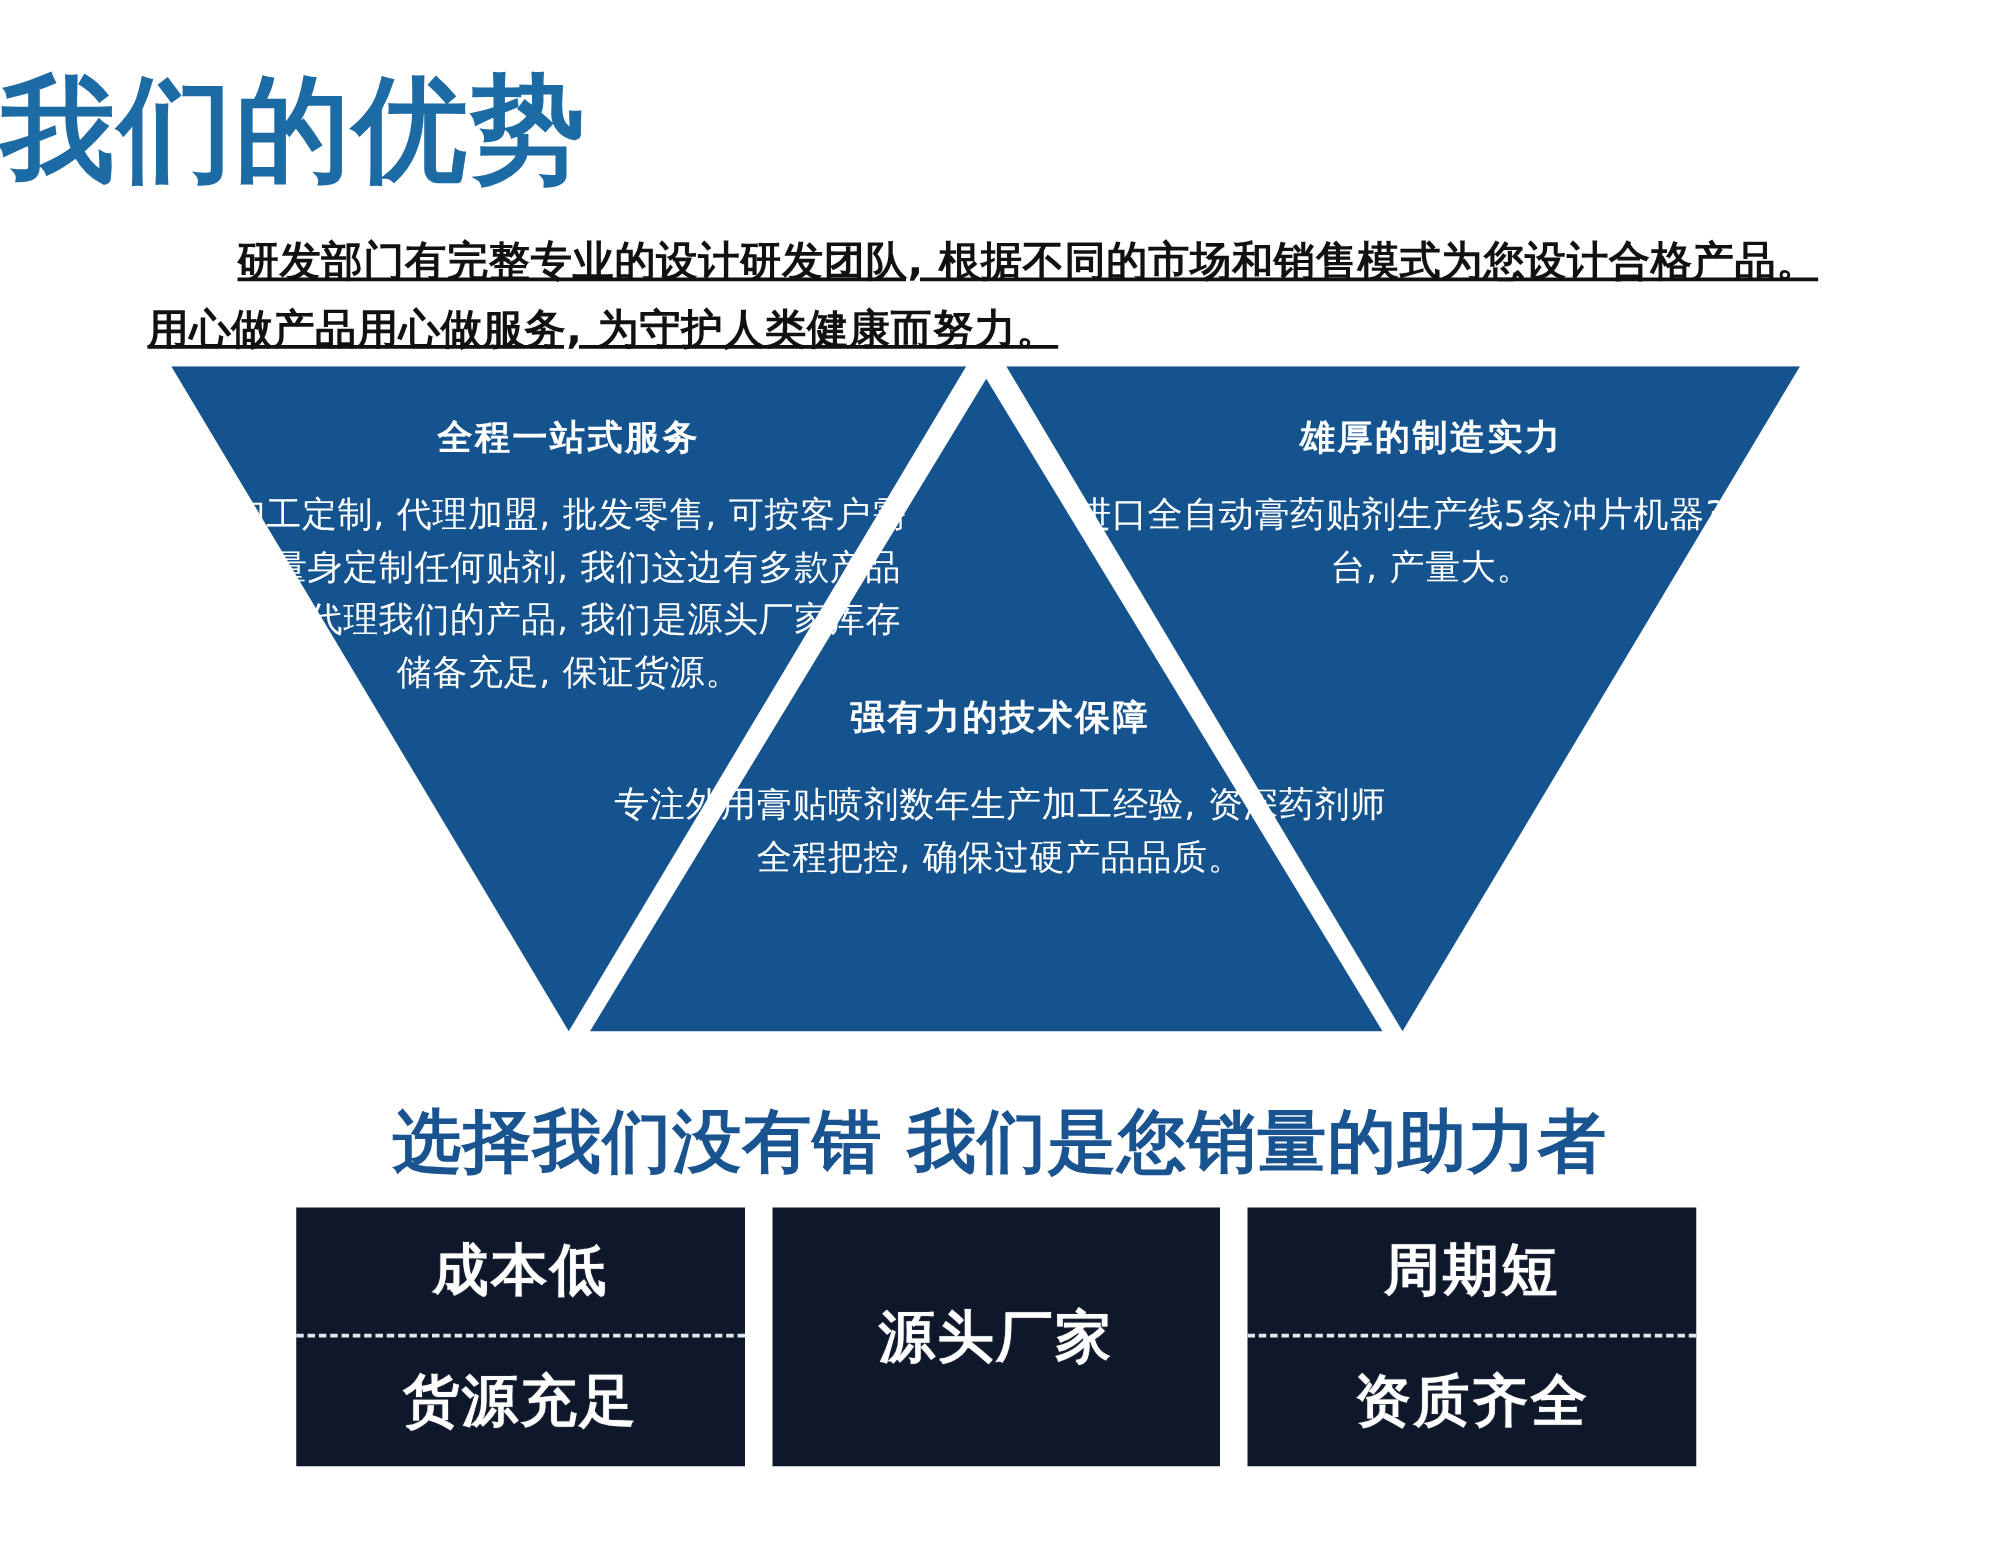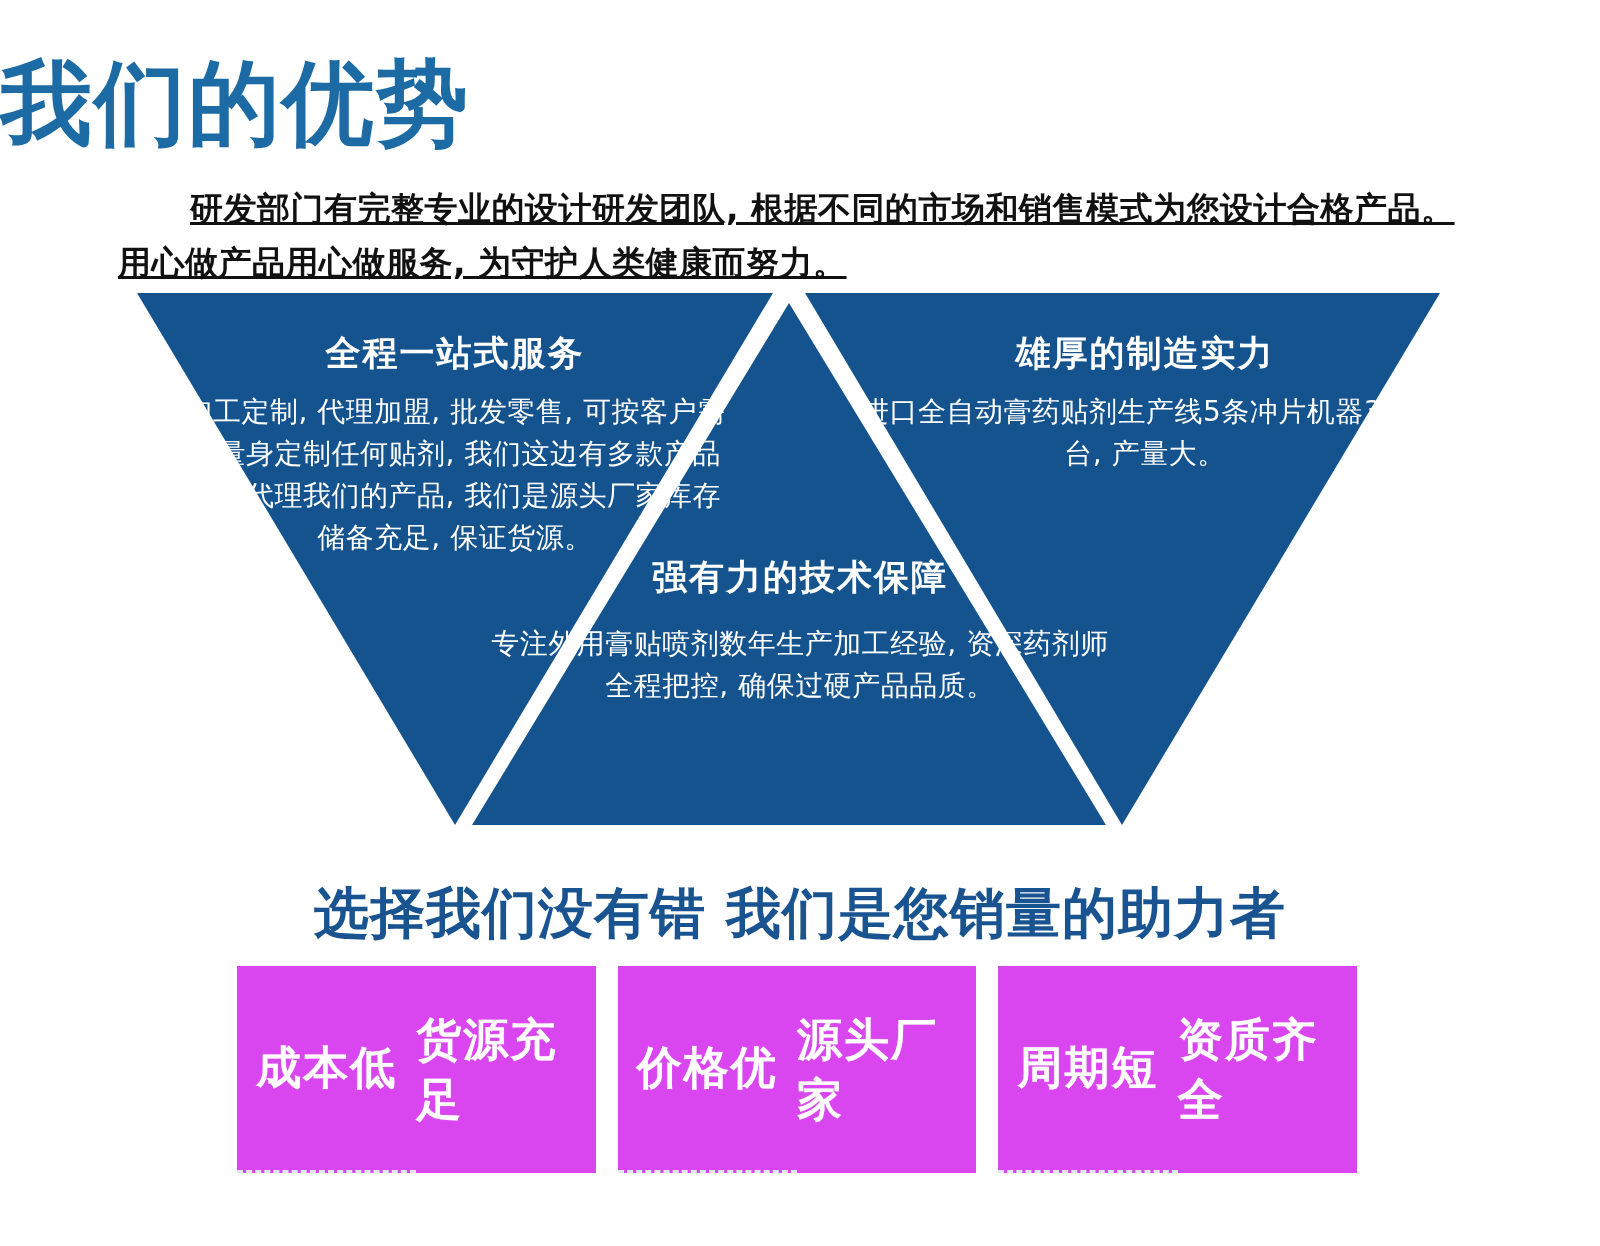--- a/index.html
+++ b/index.html
@@ -47,23 +47,24 @@
   #tri-band svg{ position:absolute; left:0; top:0; }
 
   .tri-text{
     position:absolute;
     color:#ffffff;
     text-align:center;
     font-family:"DejaVu Sans","Liberation Sans",sans-serif;
   }
   .tri-heading{
     font-weight:bold;
-    font-size:35px;
+    font-size:28px;
     line-height:40px;
     letter-spacing:2px;
+    font-family:Liberation Mono, monospace;
   }
   .tri-body{
     font-size:28px;
     line-height:42px;
     letter-spacing:0.5px;
   }
 
   
   #tri-left-heading{ left:150px; top:40px; width:610px; }
   #tri-left-body   { left:175px; top:98px; width:560px; }
@@ -92,23 +93,23 @@
   
   #boxes{
     position:absolute;
     left:237px; top:966px;
     width:1120px; height:207px;
     display:flex;
     gap:22px;
   }
   .box{
     flex:1 1 0;
-    background:#d946ef;
+    background:#0f172a;
     display:flex;
-    flex-direction:row;
+    flex-direction:column;
   }
   .box-top, .box-bottom{
     flex:1 1 50%;
     display:flex;
     align-items:center;
     justify-content:center;
     color:#ffffff;
     font-weight:bold;
     font-size:45px;
     letter-spacing:2px;
@@ -150,20 +151,19 @@
 </div>
 
 <div id="bottom-headline">选择我们没有错  我们是您销量的助力者</div>
 
 <div id="boxes">
   <div class="box">
     <div class="box-top">成本低</div>
     <div class="box-bottom">货源充足</div>
   </div>
   <div class="box">
-    <div class="box-top">价格优</div>
     <div class="box-bottom">源头厂家</div>
   </div>
   <div class="box">
     <div class="box-top">周期短</div>
     <div class="box-bottom">资质齐全</div>
   </div>
 </div>
 
 </body></html>

